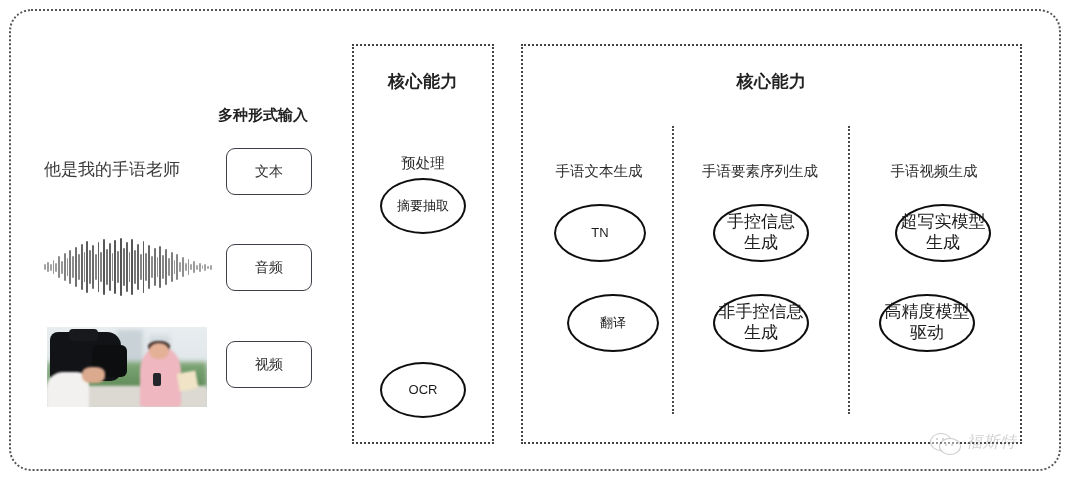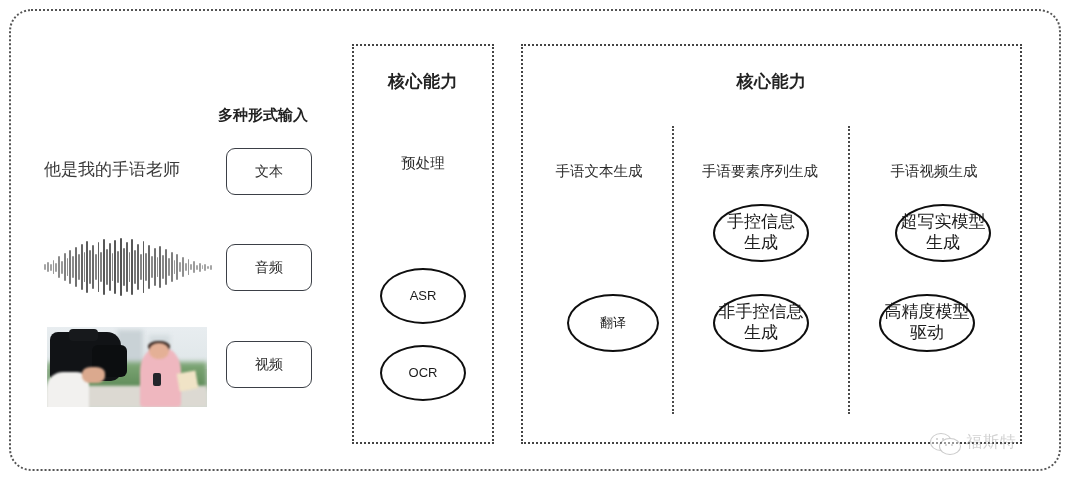--- a/index.html
+++ b/index.html
@@ -205,43 +205,44 @@
     <div class="th-hand"></div>
   </div>
 
   <div class="pill" style="left:226px;top:341px;width:86px;height:47px;">视频</div>
 
   <div class="panel" style="left:352px;top:44px;width:142px;height:400px;">
     <div class="panel-title" style="top:24px;">核心能力</div>
 
     <div class="col-label" style="left:0;top:88px;width:100%;margin-top:20px;">预处理</div>
 
-    <div class="ell" style="left:26px;top:222px;width:86px;height:56px;">ASR</div>
-    <div class="ell" style="left:26px;top:299px;width:86px;height:56px;">OCR</div>
+    <div class="ell" style="left:26px;top:132px;width:86px;height:56px;">摘要抽取</div>
+    <div class="ell" style="left:26px;top:316px;width:86px;height:56px;">OCR</div>
   </div>
 
   <div class="panel" style="left:521px;top:44px;width:501px;height:400px;">
     <div class="panel-title" style="top:24px;">核心能力</div>
 
     <div class="vdiv" style="left:149px;top:80px;height:288px;"></div>
     <div class="vdiv" style="left:325px;top:80px;height:288px;"></div>
 
     <div class="col-label" style="left:8px;top:116px;width:136px;">手语文本生成</div>
+    <div class="ell" style="left:31px;top:158px;width:92px;height:58px;">TN</div>
     <div class="ell" style="left:44px;top:248px;width:92px;height:58px;">翻译</div>
 
     <div class="col-label" style="left:155px;top:116px;width:164px;">手语要素序列生成</div>
     <div class="ell small-label multiline" style="left:190px;top:158px;width:96px;height:58px;">手控信息<br>生成</div>
     <div class="ell small-label multiline" style="left:190px;top:248px;width:96px;height:58px;">非手控信息<br>生成</div>
 
     <div class="col-label" style="left:331px;top:116px;width:160px;">手语视频生成</div>
     <div class="ell small-label multiline" style="left:372px;top:158px;width:96px;height:58px;">超写实模型<br>生成</div>
     <div class="ell small-label multiline" style="left:356px;top:248px;width:96px;height:58px;">高精度模型<br>驱动</div>
   </div>
 
-  <div class="watermark" style="left:930px;top:432px;">
+  <div class="watermark" style="left:930px;top:432px;font-style:italic;">
     <span class="wechat">
       <span class="b1"></span>
         <span class="b2"></span>
     </span>
     <span class="wm-text">福斯特</span>
   </div>
 
 </div>
 
 </body></html>

